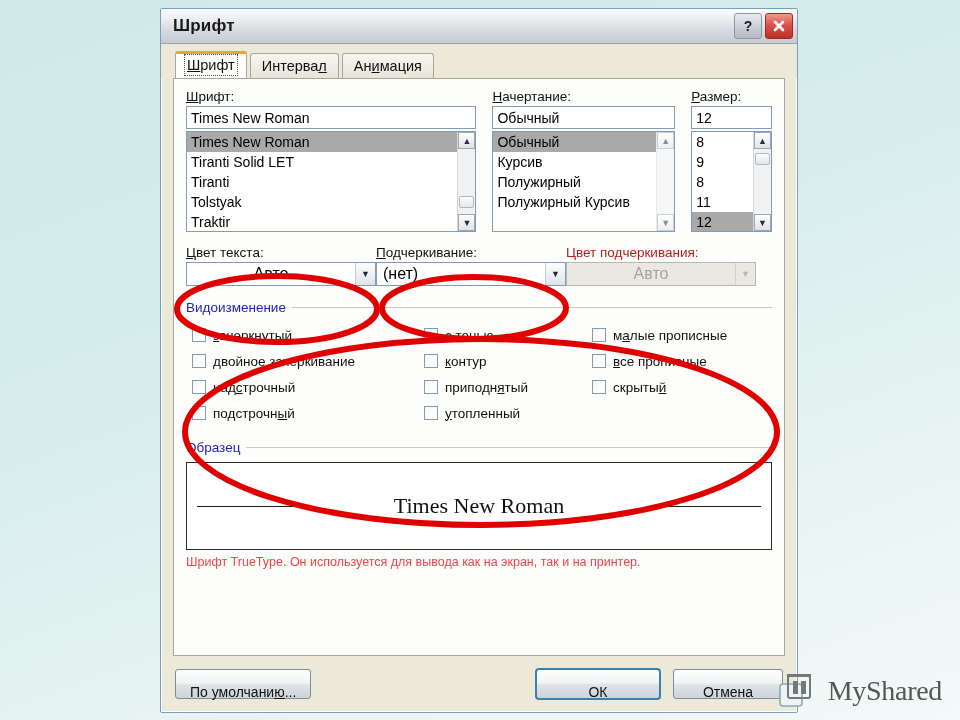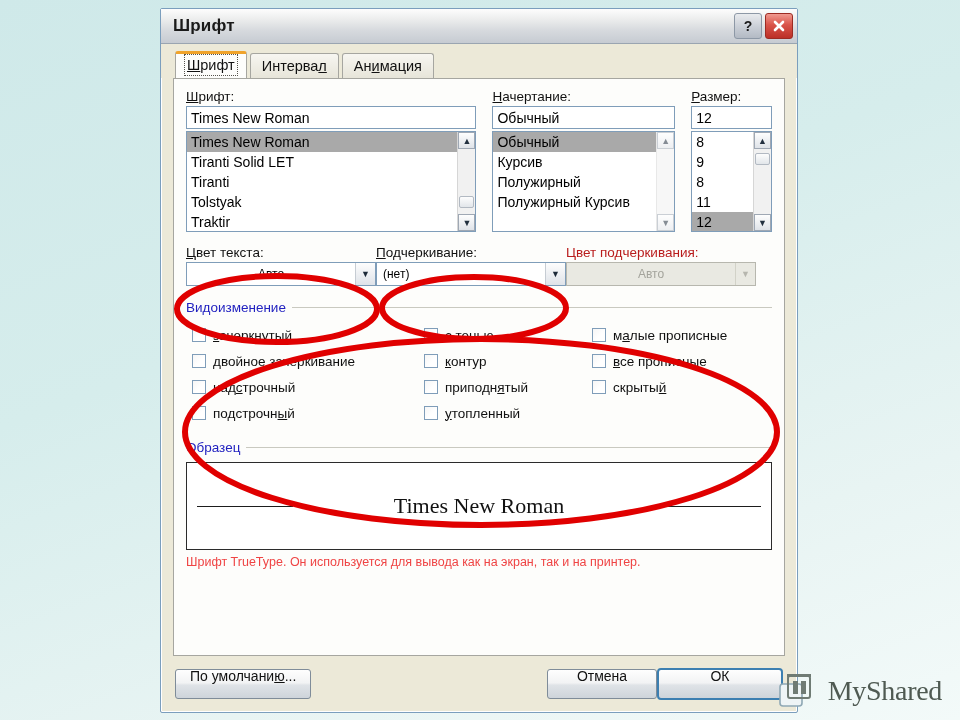--- a/index.html
+++ b/index.html
@@ -224,21 +224,21 @@
     background: #fff;
     height: 24px;
     box-sizing: border-box;
     display: flex;
     align-items: center;
     margin-top: 2px;
   }
   .combo .cval {
     flex: 1 1 auto;
     text-align: center;
-    font-size: 12px;
+    font-size: 16px;
     color: #000;
   }
   .combo .cval.left { text-align: left; padding-left: 6px; }
   .combo .carrow {
     flex: 0 0 19px;
     height: 100%;
     background: linear-gradient(180deg, #fdfdfd, #dfe3e9);
     border-left: 1px solid #c6ccd3;
     display: flex;
     align-items: center;
@@ -337,21 +337,21 @@
     box-sizing: border-box;
   }
   .btn {
     border: 1px solid #7f8c99;
     border-radius: 3px;
     background: linear-gradient(180deg, #fefefe 0%, #f2f3f4 46%, #dfe3e7 54%, #ced4da 100%);
     font-size: 14px;
     color: #111;
     height: 28px;
     display: flex;
-    align-items: flex-end;
+    align-items: flex-start;
     justify-content: center;
     padding: 14px 14px;
     box-sizing: border-box;
   }
   .btn.default {
     border: 2px solid #3c7fb1;
     border-radius: 4px;
   }
   .btn.ok { width: 126px; }
   .btn.cancel { width: 110px; margin-left: 12px; }
@@ -580,22 +580,22 @@
       <div class="pv-note">Шрифт TrueType. Он используется для вывода как на экран, так и на принтер.</div>
     </div>
 
   </div>
 
   <div class="footer">
     <div class="btn">
       <span>По умолчани<span class="u">ю</span>...</span>
     </div>
     <div class="spacer"></div>
+    <div class="btn default ok">ОК</div>
     <div class="btn cancel">Отмена</div>
-    <div class="btn default ok">ОК</div>
   </div>
 
 </div>
 
 <svg id="annot" viewBox="0 0 960 720">
   <ellipse cx="277" cy="309" rx="100" ry="33" fill="none" stroke="#e00000" stroke-width="6"></ellipse>
   <ellipse cx="474" cy="308" rx="92" ry="31" fill="none" stroke="#e00000" stroke-width="6"></ellipse>
   <ellipse cx="481" cy="432" rx="296" ry="93" fill="none" stroke="#e00000" stroke-width="6"></ellipse>
 </svg>
 

